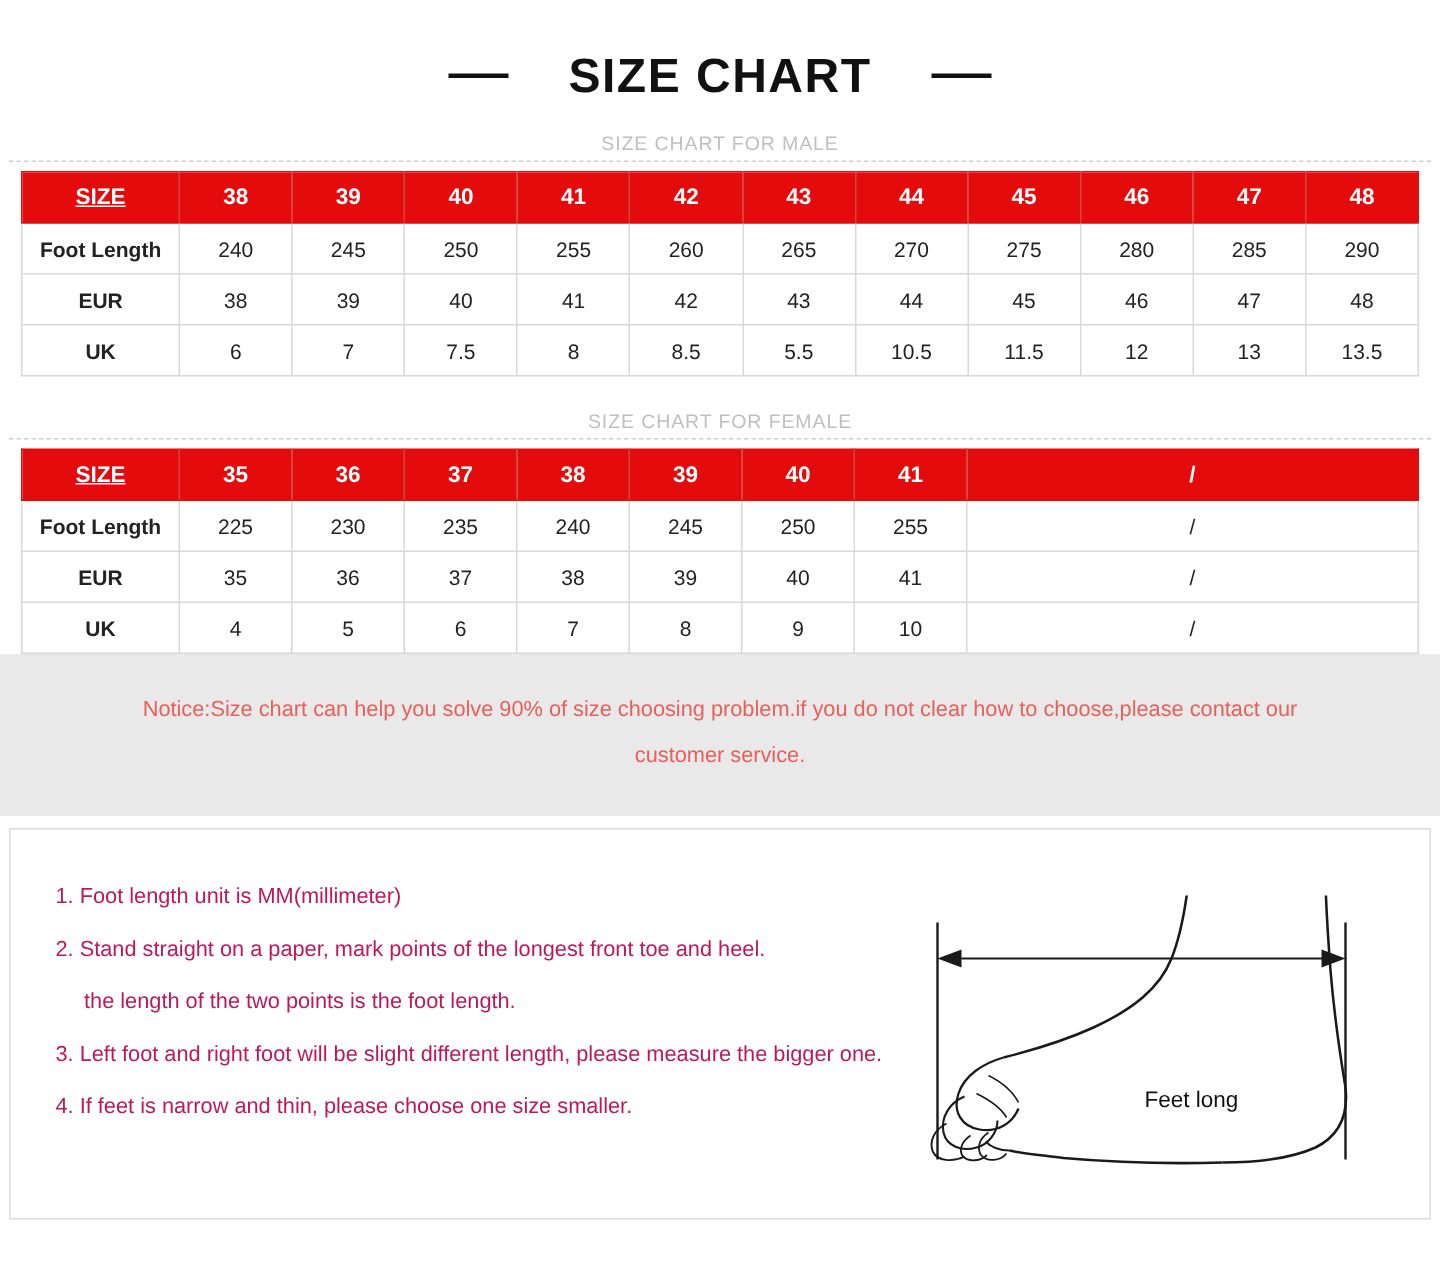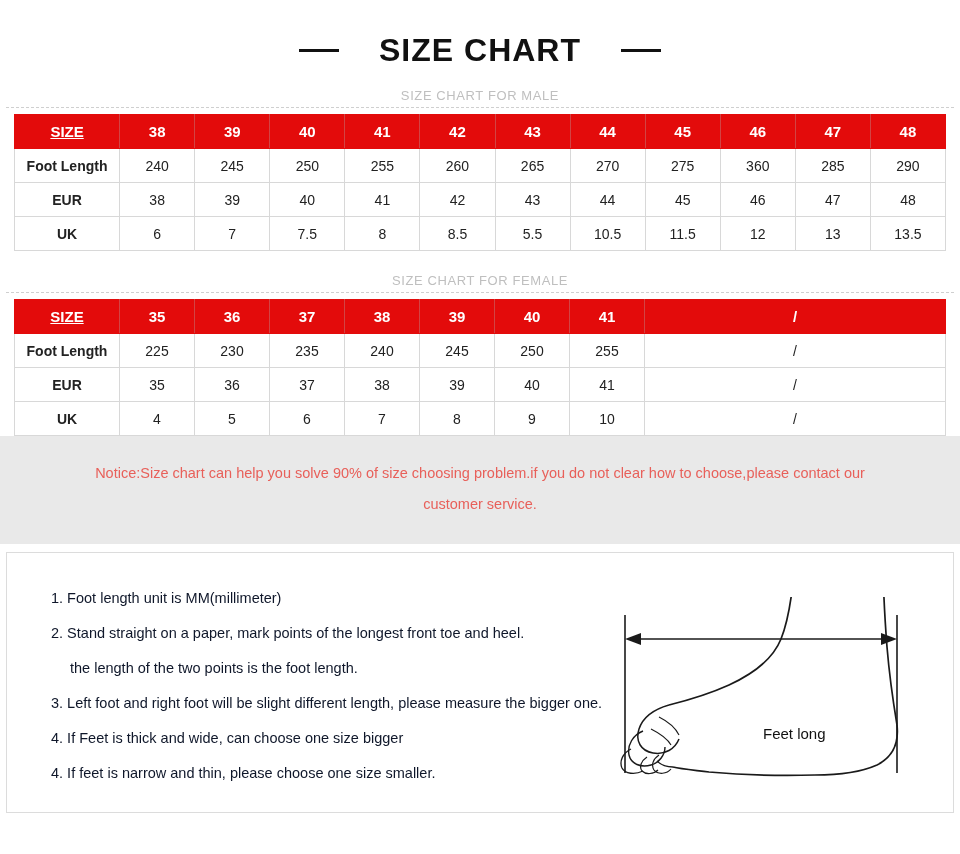--- a/index.html
+++ b/index.html
@@ -120,24 +120,23 @@
     overflow: hidden;
   }
   .instructions-list {
     position: absolute;
     left: 30px;
     top: 28px;
     width: 660px;
   }
   .instruction-line {
     font-size: 14.5px;
-    color: #0f172a;
+    color: #be185d;
     line-height: 35px;
     white-space: nowrap;
-    margin-left: 14px;
   }
   .instruction-line.indent { padding-left: 19px; }
 
   .foot-figure {
     position: absolute;
     right: 26px;
     bottom: 0;
     width: 330px;
     height: 215px;
   }
@@ -199,21 +198,21 @@
         <tr>
           <td class="rowlabel">Foot Length</td>
           <td>240</td>
           <td>245</td>
           <td>250</td>
           <td>255</td>
           <td>260</td>
           <td>265</td>
           <td>270</td>
           <td>275</td>
-          <td>360</td>
+          <td>280</td>
           <td>285</td>
           <td>290</td>
         </tr>
         <tr>
           <td class="rowlabel">EUR</td>
           <td>38</td>
           <td>39</td>
           <td>40</td>
           <td>41</td>
           <td>42</td>
@@ -312,21 +311,20 @@
     <div class="notice-text">customer service.</div>
   </div>
 
   <div class="instructions-box">
 
     <div class="instructions-list">
       <div class="instruction-line">1. Foot length unit is MM(millimeter)</div>
       <div class="instruction-line">2. Stand straight on a paper, mark points of the longest front toe and heel.</div>
       <div class="instruction-line indent">the length of the two points is the foot length.</div>
       <div class="instruction-line">3. Left foot and right foot will be slight different length, please measure the bigger one.</div>
-      <div class="instruction-line">4. If Feet is thick and wide, can choose one size bigger</div>
       <div class="instruction-line">4. If feet is narrow and thin, please choose one size smaller.</div>
     </div>
 
     <div class="foot-figure">
       <svg width="330" height="215" viewBox="0 0 330 215">
 
         <line x1="28" y1="18" x2="28" y2="176" stroke="#1a1a1a" stroke-width="1.6"></line>
 
         <line x1="300" y1="18" x2="300" y2="176" stroke="#1a1a1a" stroke-width="1.6"></line>
 

